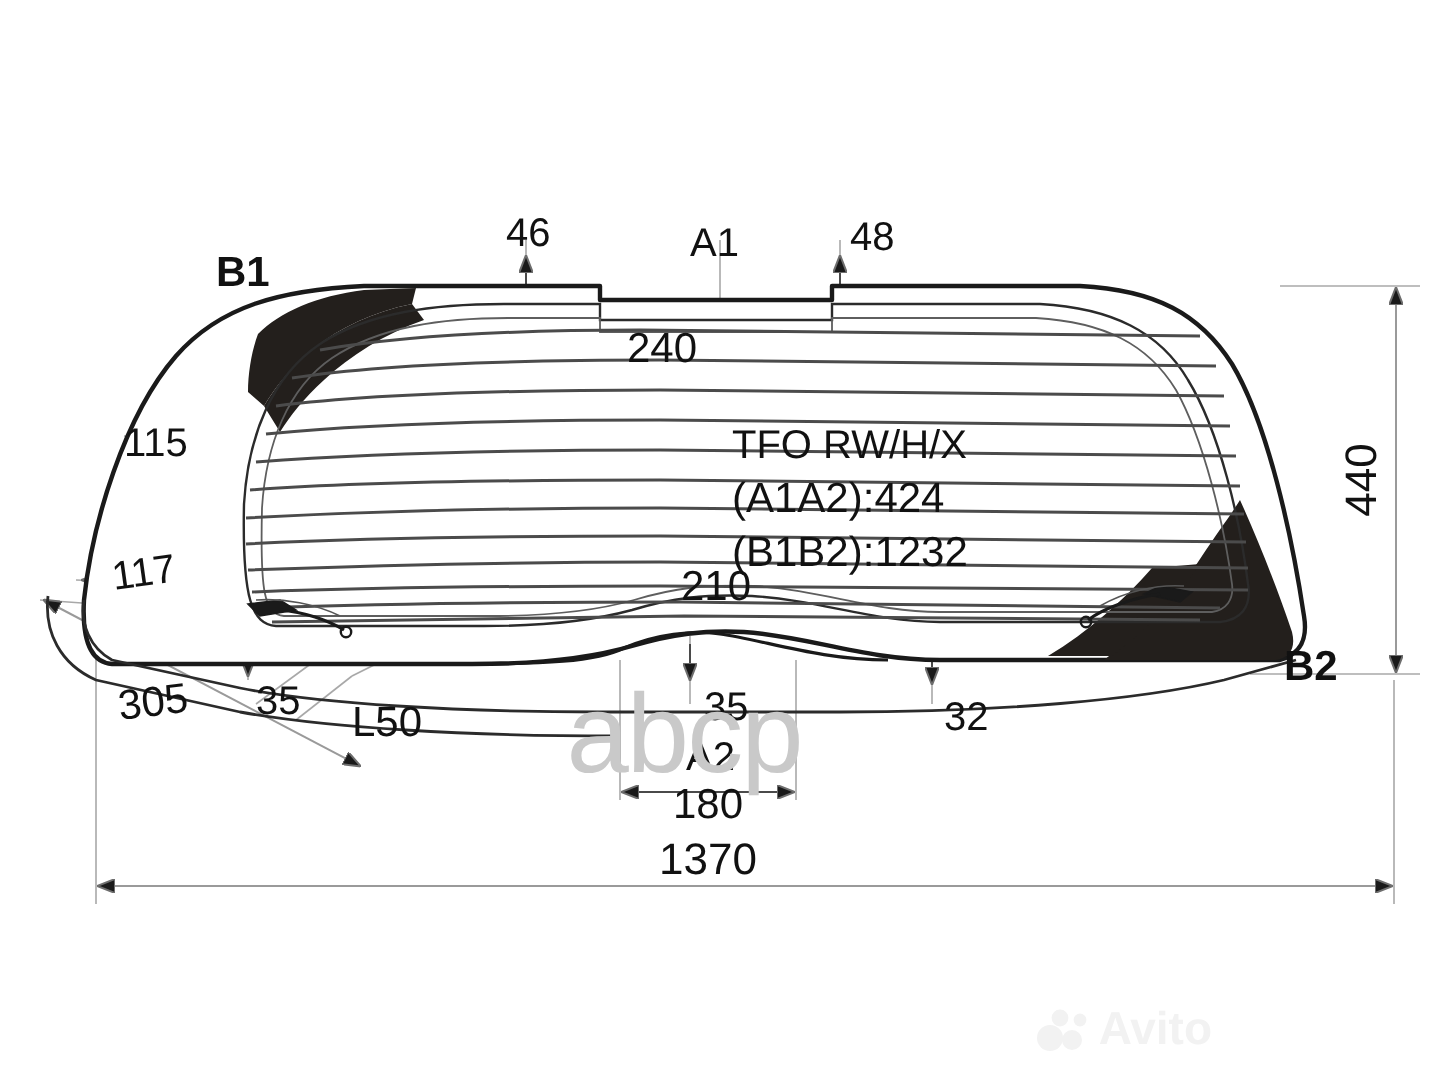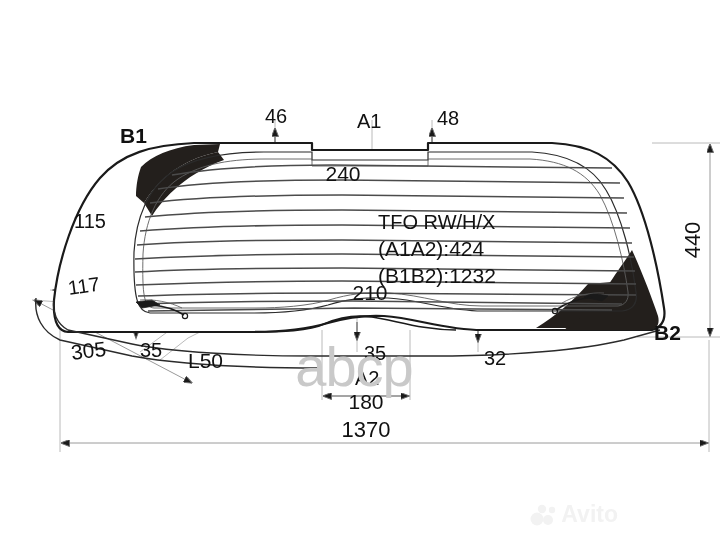--- a/index.html
+++ b/index.html
@@ -7,21 +7,20 @@
     margin: 0; padding: 0;
     width: 720px; height: 540px;
     background: #ffffff;
     font-family: "Liberation Sans", sans-serif;
     overflow: hidden;
   }
   #stage {
     position: relative;
     width: 620px; height: 540px;
     background: #ffffff;
-    margin-left: 12px;
   }
   #drawing { position: absolute; left: 0; top: 0; }
   .wm-abcp {
     position: absolute;
     left: 268px; top: 338px;
     width: 148px; height: 58px;
     font-size: 56px;
     font-weight: 400;
     color: #c9c9c9;
     letter-spacing: -1px;

